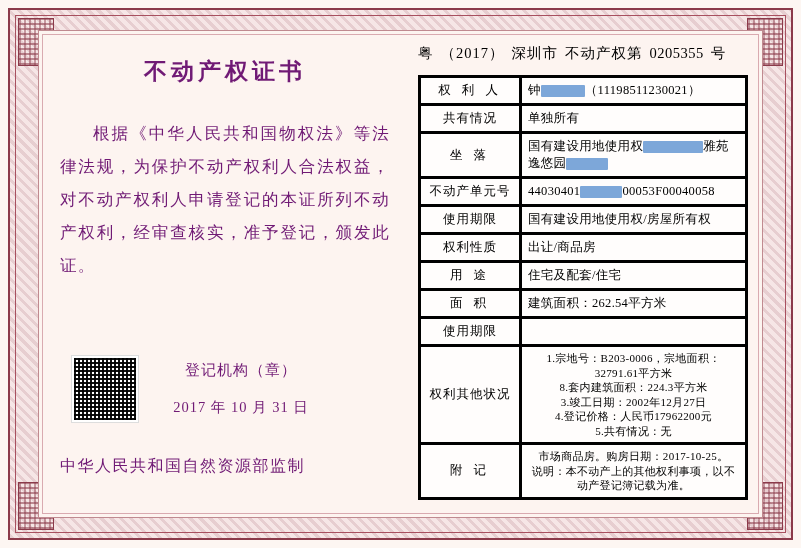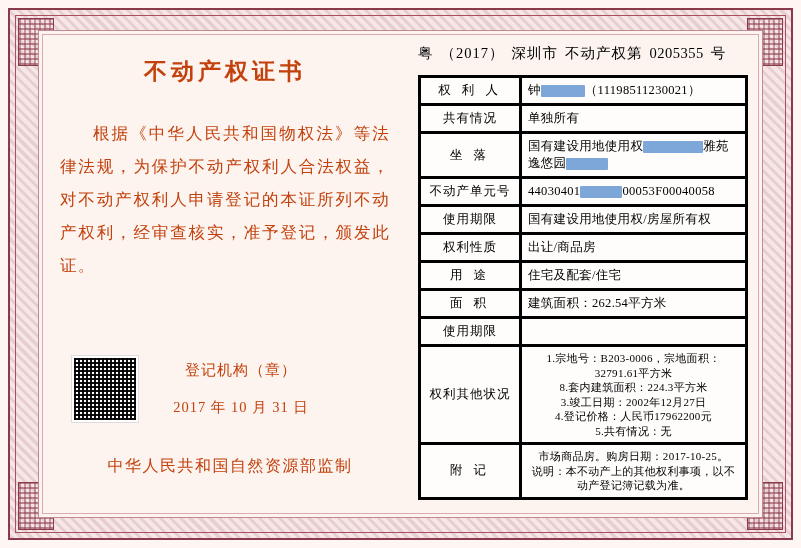--- a/index.html
+++ b/index.html
@@ -52,21 +52,21 @@
   .corner.tr { right: 18px; top: 18px; }
   .corner.bl { left: 18px;  bottom: 18px; }
   .corner.br { right: 18px; bottom: 18px; }
 
   
   .left-col {
     position: absolute;
     left: 60px;
     top: 56px;
     width: 330px;
-    color: #c2410c;
+    color: #701a75;
   }
   .doc-title {
     font-size: 23px;
     letter-spacing: 4px;
     text-align: center;
     font-weight: 700;
     margin-bottom: 30px;
   }
   .doc-body {
     font-size: 16.5px;
@@ -97,21 +97,20 @@
     font-size: 15px;
     letter-spacing: 1px;
   }
   .issuer-line { margin-bottom: 18px; }
   .issue-date { font-size: 14.5px; letter-spacing: 1px; }
   .ministry {
     position: absolute;
     left: 0;
     top: 400px;
     width: 340px;
-    text-align: center;
     font-size: 16px;
     letter-spacing: 1.5px;
   }
 
   
   .right-col {
     position: absolute;
     left: 418px;
     top: 44px;
     width: 330px;

